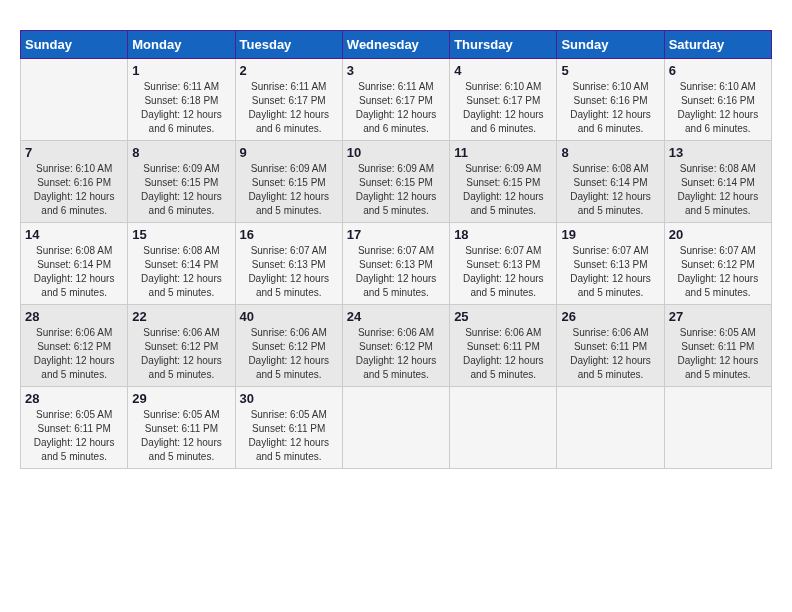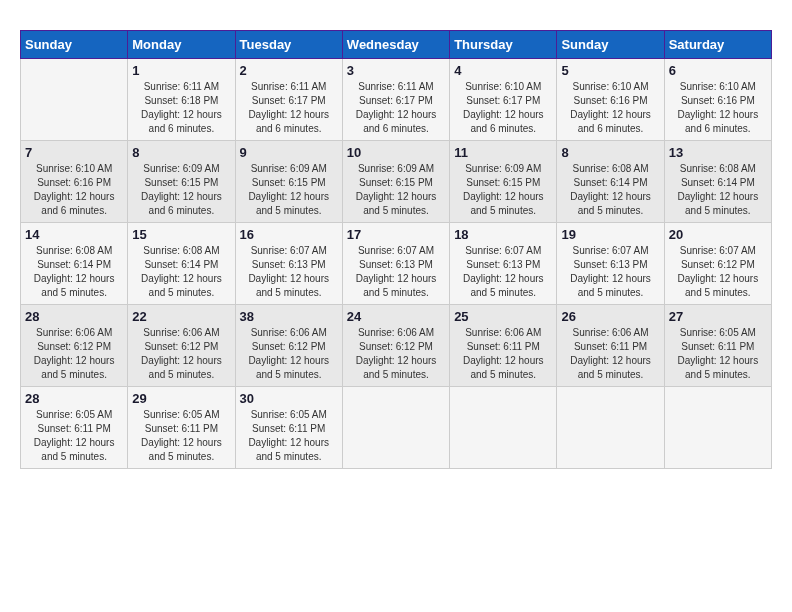--- a/index.html
+++ b/index.html
@@ -265,21 +265,21 @@
 and 5 minutes.</div>
         </td>
         <td>
           <div class="day-number">22</div>
           <div class="day-info" style="white-space: pre-line;">Sunrise: 6:06 AM
 Sunset: 6:12 PM
 Daylight: 12 hours
 and 5 minutes.</div>
         </td>
         <td>
-          <div class="day-number">38</div>
+          <div class="day-number">40</div>
           <div class="day-info" style="white-space: pre-line;">Sunrise: 6:06 AM
 Sunset: 6:12 PM
 Daylight: 12 hours
 and 5 minutes.</div>
         </td>
         <td>
           <div class="day-number">24</div>
           <div class="day-info" style="white-space: pre-line;">Sunrise: 6:06 AM
 Sunset: 6:12 PM
 Daylight: 12 hours

